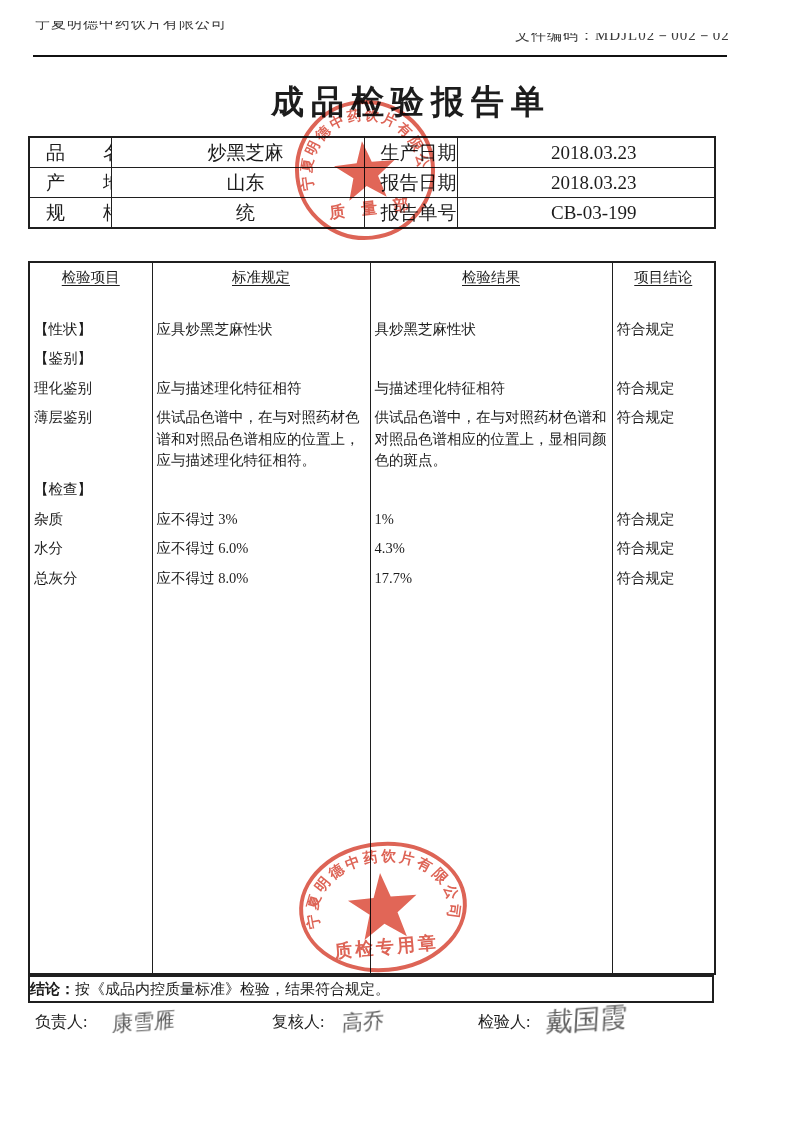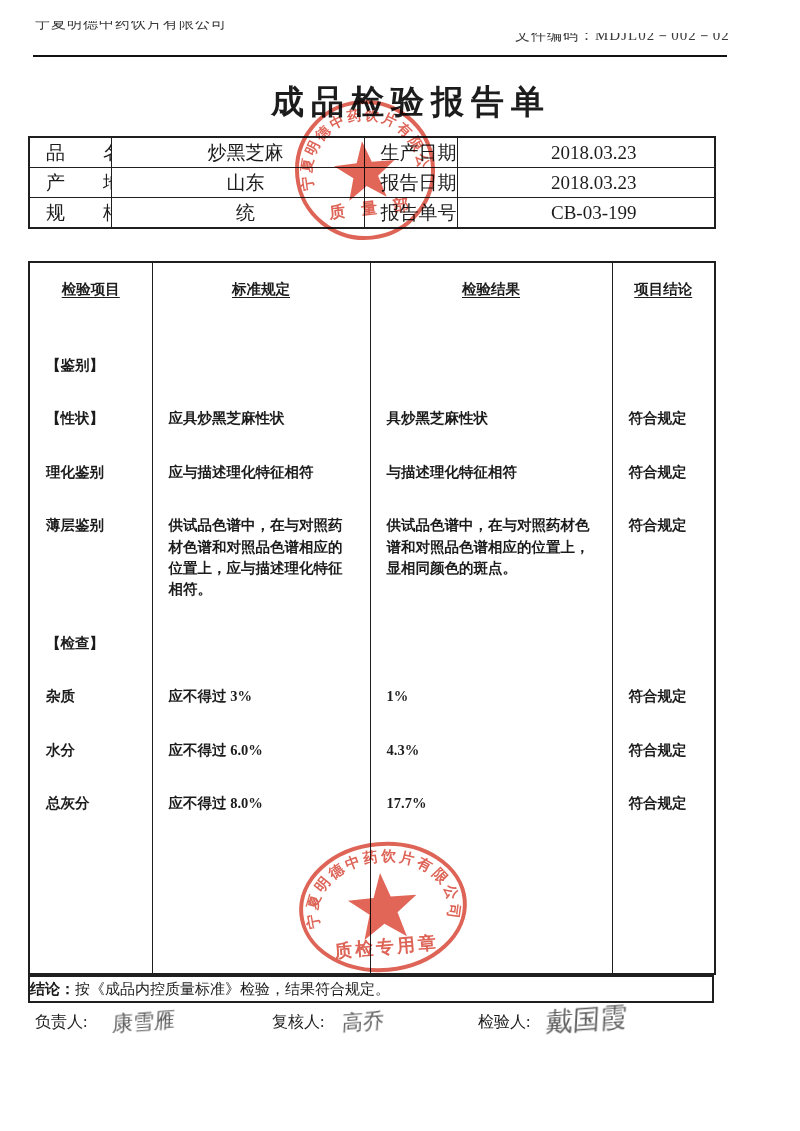--- a/index.html
+++ b/index.html
@@ -14,21 +14,21 @@
   .title{position:absolute;left:0;top:80px;width:100%;text-align:center;
          font-size:33px;font-weight:bold;letter-spacing:7px;margin-left:11px;}
   table{border-collapse:collapse;table-layout:fixed;}
   
   #info-table{position:absolute;left:28px;top:136px;width:686px;border:2px solid #1f1f1f;}
   #info-table td{border:1.5px solid #1f1f1f;height:29px;font-size:19px;padding:0 0 0 16px;
                  white-space:nowrap;overflow:hidden;text-align:center;}
   td.info-value{padding-left:13px;}
   
   #main-table{position:absolute;left:28px;top:261px;width:686px;height:714px;border:2px solid #1f1f1f;}
-  #main-table td{vertical-align:top;font-size:14.5px;line-height:21.4px;padding:16px;font-weight:bold;}
+  #main-table td{vertical-align:top;font-size:14.5px;line-height:21.4px;padding:4px;}
   .bR{border-right:1.5px solid #1f1f1f;}
   .mh{height:44px;text-align:center;font-size:15px;padding-top:5px;}
   .mh span{text-decoration:underline;text-underline-offset:3px;}
   td.c-item{padding-left:8px;}
   td.c-std{padding:0 2px 0 11px;}
   td.c-res{padding:0 4px 0 10px;}
   td.c-con{padding-left:10px;}
   tr.mt-row td{height:21.4px;}
   
   #conclusion{position:absolute;left:28px;top:975px;width:686px;height:28px;box-sizing:border-box;
@@ -107,30 +107,30 @@
         <col style="width:103px">
       </colgroup>
     <tbody>
       <tr id="main-head-row">
           <td class="mh bR"><span>检验项目</span></td>
           <td class="mh bR"><span>标准规定</span></td>
           <td class="mh bR"><span>检验结果</span></td>
           <td class="mh"><span>项目结论</span></td>
         </tr>
     <tr class="mt-row">
+          <td class="c-item bR">【性状】</td>
+          <td class="c-std bR">应具炒黑芝麻性状</td>
+          <td class="c-res bR">具炒黑芝麻性状</td>
+          <td class="c-con">符合规定</td>
+        </tr>
+        <tr class="mt-row">
           <td class="c-item bR">【鉴别】</td>
           <td class="c-std bR"></td>
           <td class="c-res bR"></td>
           <td class="c-con"></td>
-        </tr>
-        <tr class="mt-row">
-          <td class="c-item bR">【性状】</td>
-          <td class="c-std bR">应具炒黑芝麻性状</td>
-          <td class="c-res bR">具炒黑芝麻性状</td>
-          <td class="c-con">符合规定</td>
         </tr>
         <tr class="mt-row">
           <td class="c-item bR">理化鉴别</td>
           <td class="c-std bR">应与描述理化特征相符</td>
           <td class="c-res bR">与描述理化特征相符</td>
           <td class="c-con">符合规定</td>
         </tr>
         <tr class="mt-row">
           <td class="c-item bR">薄层鉴别</td>
           <td class="c-std bR">供试品色谱中，在与对照药材色谱和对照品色谱相应的位置上，应与描述理化特征相符。</td>

